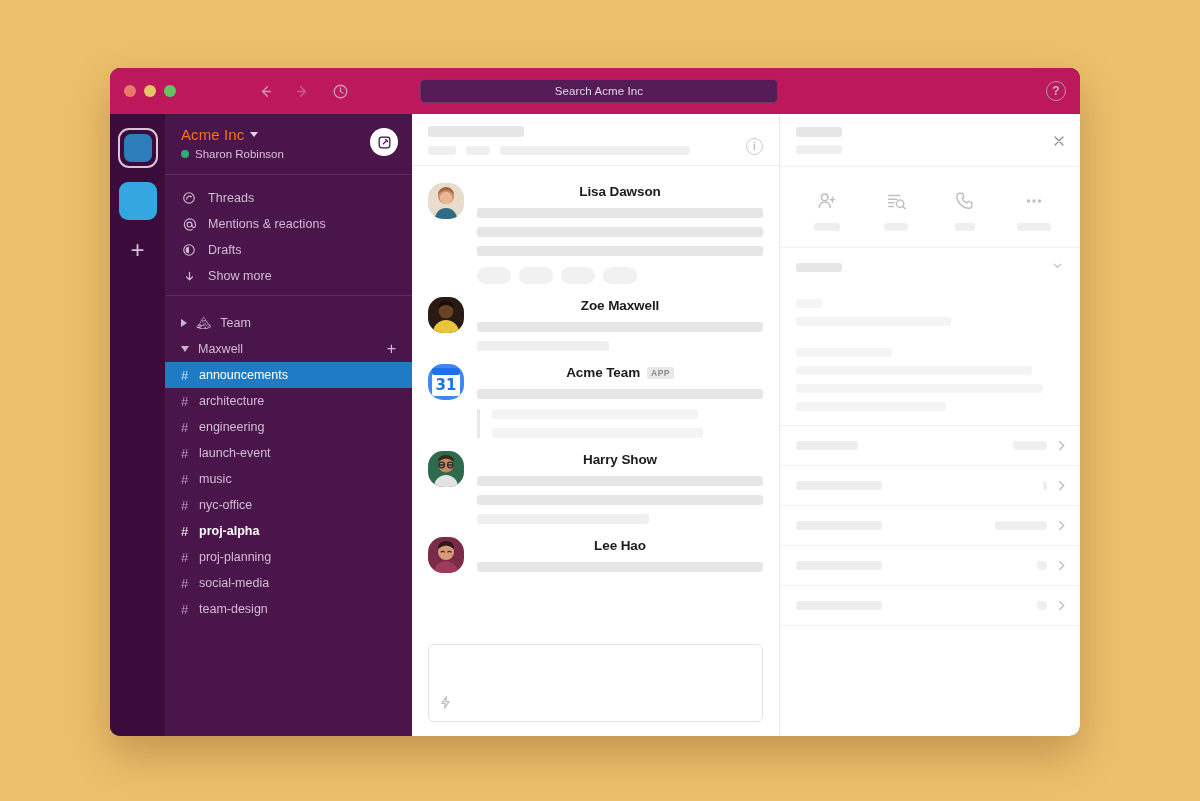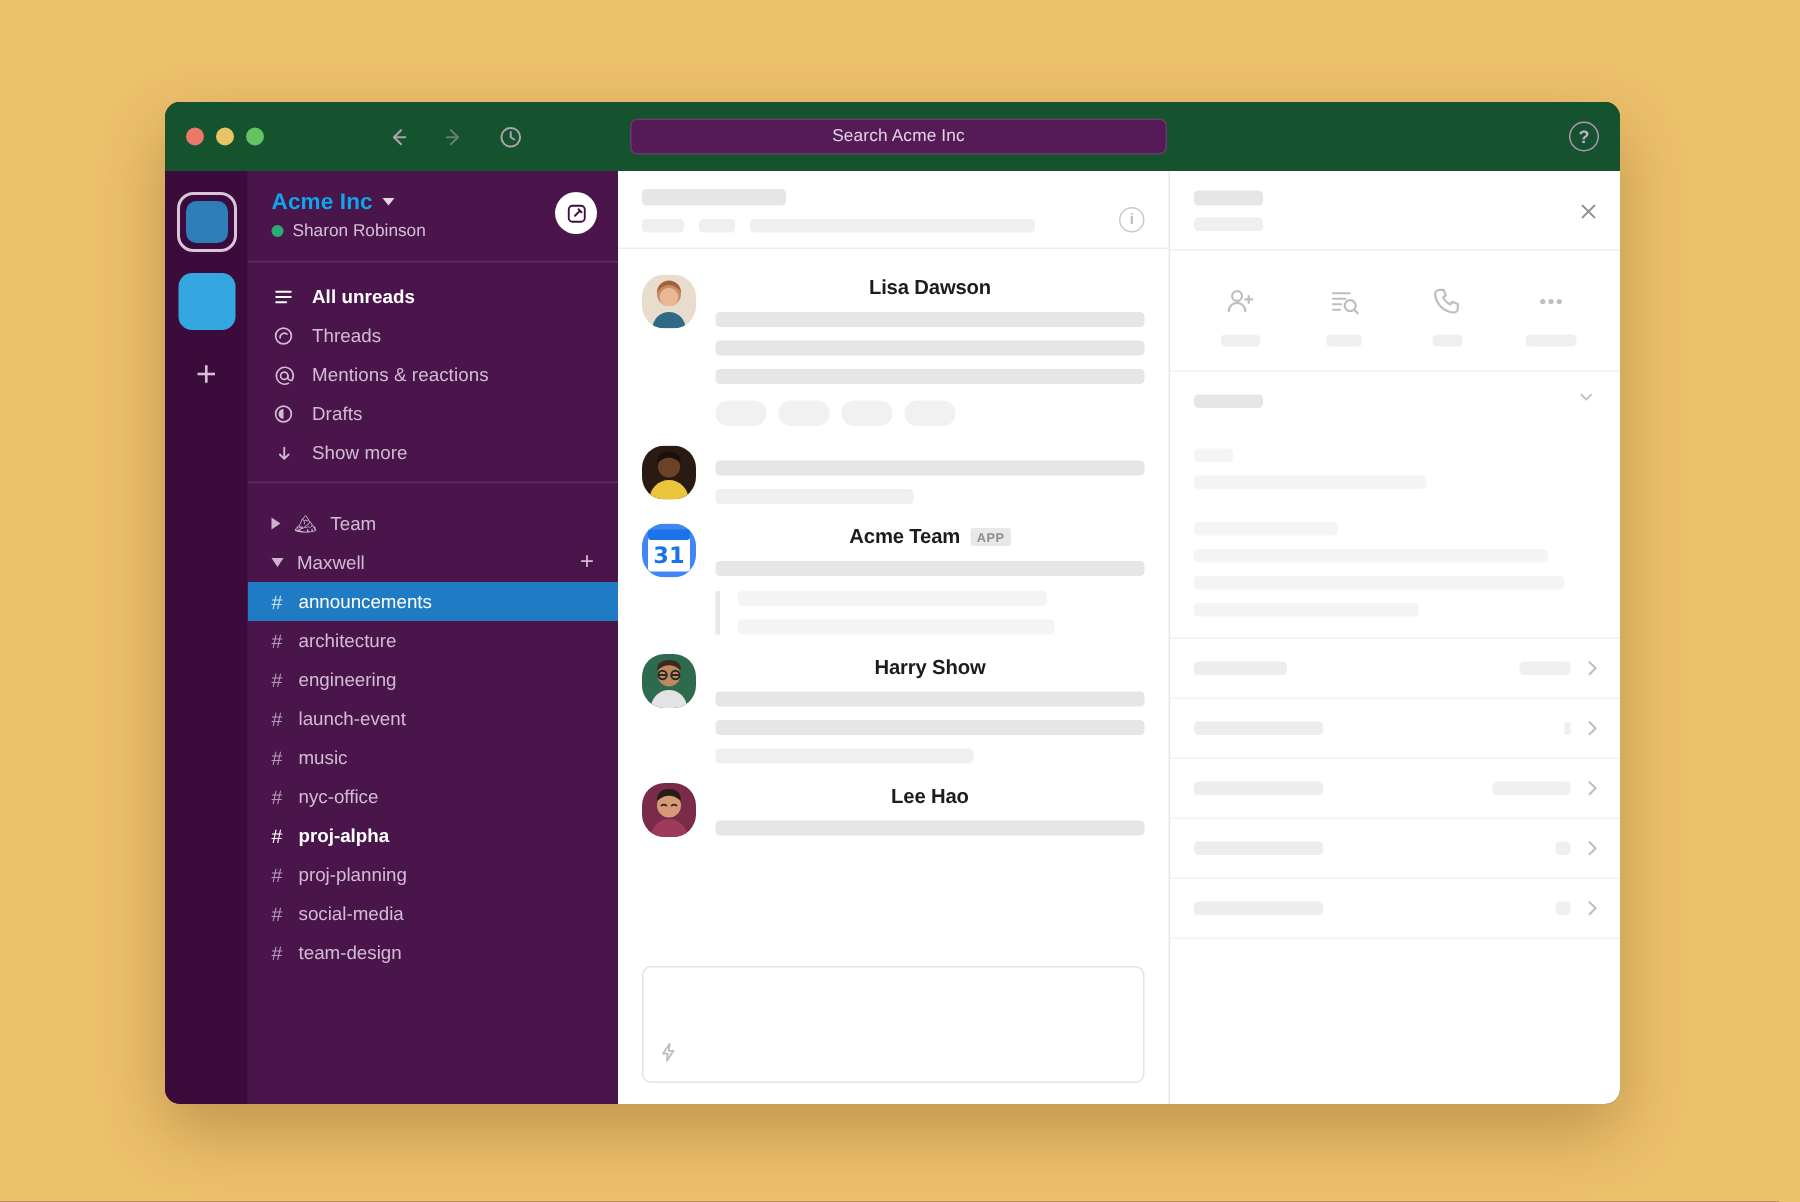--- a/index.html
+++ b/index.html
@@ -18,21 +18,21 @@
     background: #3F0E40;
     border-radius: 10px;
     overflow: hidden;
     box-shadow: 0 18px 44px rgba(90,50,10,.30);
     display: flex; flex-direction: column;
   }
 
   
   .titlebar {
     height: 46px; flex: 0 0 46px;
-    background: #14532d;
+    background: #be185d;
     display: flex; align-items: center;
     position: relative;
   }
   .traffic { display: flex; gap: 8px; padding-left: 14px; }
   .dot { width: 12px; height: 12px; border-radius: 50%; }
   .dot.r { background: #E8796B; }
   .dot.y { background: #E8C468; }
   .dot.g { background: #62C360; }
 
   .navbtns { display: flex; align-items: center; gap: 22px; margin-left: 82px; }
@@ -81,21 +81,21 @@
     background: #4A154B;
     display: flex; flex-direction: column;
     overflow: hidden;
   }
   .ws-head {
     padding: 12px 14px 14px 16px;
     display: flex; align-items: flex-start; justify-content: space-between;
     border-bottom: 1px solid #5C2D5D;
   }
   .ws-name {
-    color: #0ea5e9; font-size: 15px; font-weight: 700;
+    color: #f97316; font-size: 15px; font-weight: 400;
     display: flex; align-items: center; gap: 6px; letter-spacing: .1px;
   }
   .chev-sm { width: 0; height: 0; border-left: 4px solid transparent; border-right: 4px solid transparent; border-top: 5px solid #E4D5E4; }
   .ws-user { display: flex; align-items: center; gap: 6px; margin-top: 5px; }
   .presence { width: 8px; height: 8px; border-radius: 50%; background: #2BAC76; }
   .ws-user span { color: #D6BFD7; font-size: 11.5px; }
   .compose {
     width: 28px; height: 28px; border-radius: 50%;
     background: #FFFFFF; display: flex; align-items: center; justify-content: center;
     flex: 0 0 28px; margin-top: 2px;
@@ -285,28 +285,20 @@
           </div>
           <div class="compose">
             <svg width="15" height="15" viewBox="0 0 18 18" fill="none" stroke="#3F0E40" stroke-width="1.5" stroke-linecap="round" stroke-linejoin="round">
               <rect x="2.6" y="2.6" width="12.8" height="12.8" rx="3"></rect>
                 <path d="M7.6 10.6 L11.6 6.6 M10.4 5.4 L12.8 7.8"></path>
             </svg>
           </div>
         </div>
 
         <div class="navlist">
-          <div class="navrow bold">
-            <span class="ico">
-              <svg width="14" height="14" viewBox="0 0 16 16" fill="none" stroke="currentColor" stroke-width="1.6" stroke-linecap="round">
-                  <path d="M2.5 4 H13.5 M2.5 8 H13.5 M2.5 12 H10"></path>
-                </svg>
-            </span>
-            <span>All unreads</span>
-          </div>
           <div class="navrow">
             <span class="ico">
               <svg width="14" height="14" viewBox="0 0 16 16" fill="none" stroke="currentColor" stroke-width="1.3">
                   <circle cx="8" cy="8" r="6"></circle>
                   <path d="M5.4 9.4 A3.2 3.2 0 0 1 10.6 6.6" stroke-linecap="round"></path>
                 </svg>
             </span>
             <span>Threads</span>
           </div>
           <div class="navrow">
@@ -437,20 +429,23 @@
           <div class="msg">
             <div class="ava">
               <svg width="36" height="36" viewBox="0 0 36 36">
                 <rect width="36" height="36" fill="#2A1A14"></rect>
                 <path d="M5 36 a13 13 0 0 1 26 0 Z" fill="#E8C53A"></path>
                 <circle cx="18" cy="14" r="7.4" fill="#6B4226"></circle>
                 <path d="M10 12 q8 -8 16 0 q0 -8 -8 -8 q-8 0 -8 8 Z" fill="#1A0F0A"></path>
               </svg>
             </div>
             <div class="mbody">
+              <div class="mname">
+                <span>Zoe Maxwell</span>
+              </div>
               <div class="ph line" style="width:100%;"></div>
               <div class="ph lt line" style="width:46%;"></div>
             </div>
           </div>
 
           <div class="msg">
             <div class="ava">
               <svg width="36" height="36" viewBox="0 0 36 36">
                 <rect width="36" height="36" rx="4" fill="#4285F4"></rect>
                 <rect x="4" y="8" width="28" height="24" rx="2" fill="#FFFFFF"></rect>

